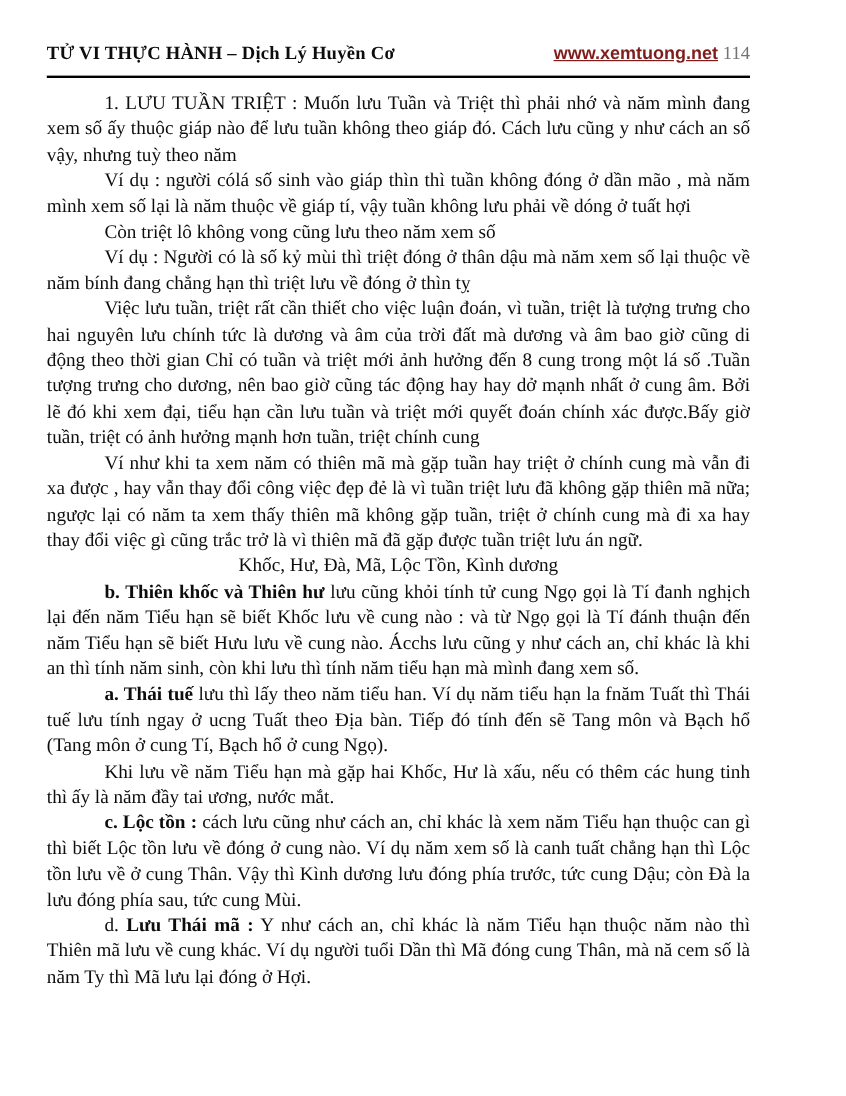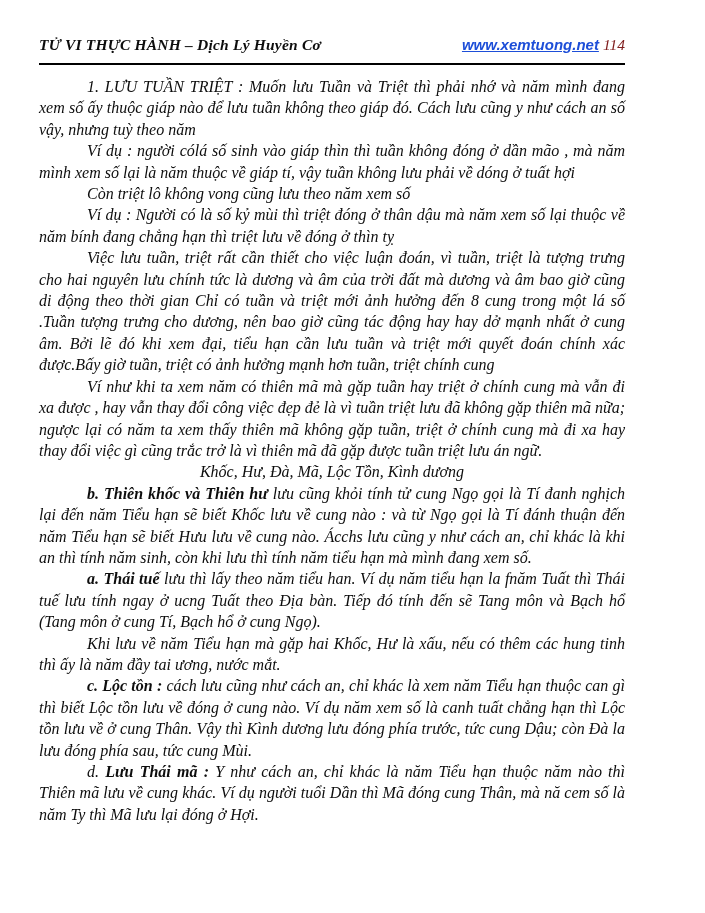--- a/index.html
+++ b/index.html
@@ -10,48 +10,47 @@
   #page {
     position: relative;
     width: 662px;
     height: 913px;
     background: #ffffff;
     box-sizing: border-box;
     padding: 36px 37px 0 39px;
     font-family: "Liberation Serif", "DejaVu Serif", serif;
     color: #0d0d0d;
     overflow: hidden;
-    font-style: italic;
   }
   .header-row {
     display: flex;
     justify-content: space-between;
     align-items: baseline;
   }
   .doc-title {
     font-size: 15.5px;
     font-weight: bold;
     letter-spacing: 0.2px;
     white-space: nowrap;
   }
   .header-right {
     white-space: nowrap;
     font-size: 15.5px;
   }
   .site-link {
     font-family: "Liberation Sans", "DejaVu Sans", sans-serif;
     font-weight: bold;
     font-size: 15px;
-    color: #1d4ed8;
+    color: #7f1d1d;
     text-decoration: underline;
     cursor: pointer;
   }
   .page-num {
     font-size: 15.5px;
-    color: #7f1d1d;
+    color: #737373;
     margin-left: 4px;
   }
   .rule {
     border: none;
     border-top: 2px solid #000000;
     margin: 9px 0 0 0;
   }
   .doc-body {
     margin-top: 11px;
     font-size: 16px;

